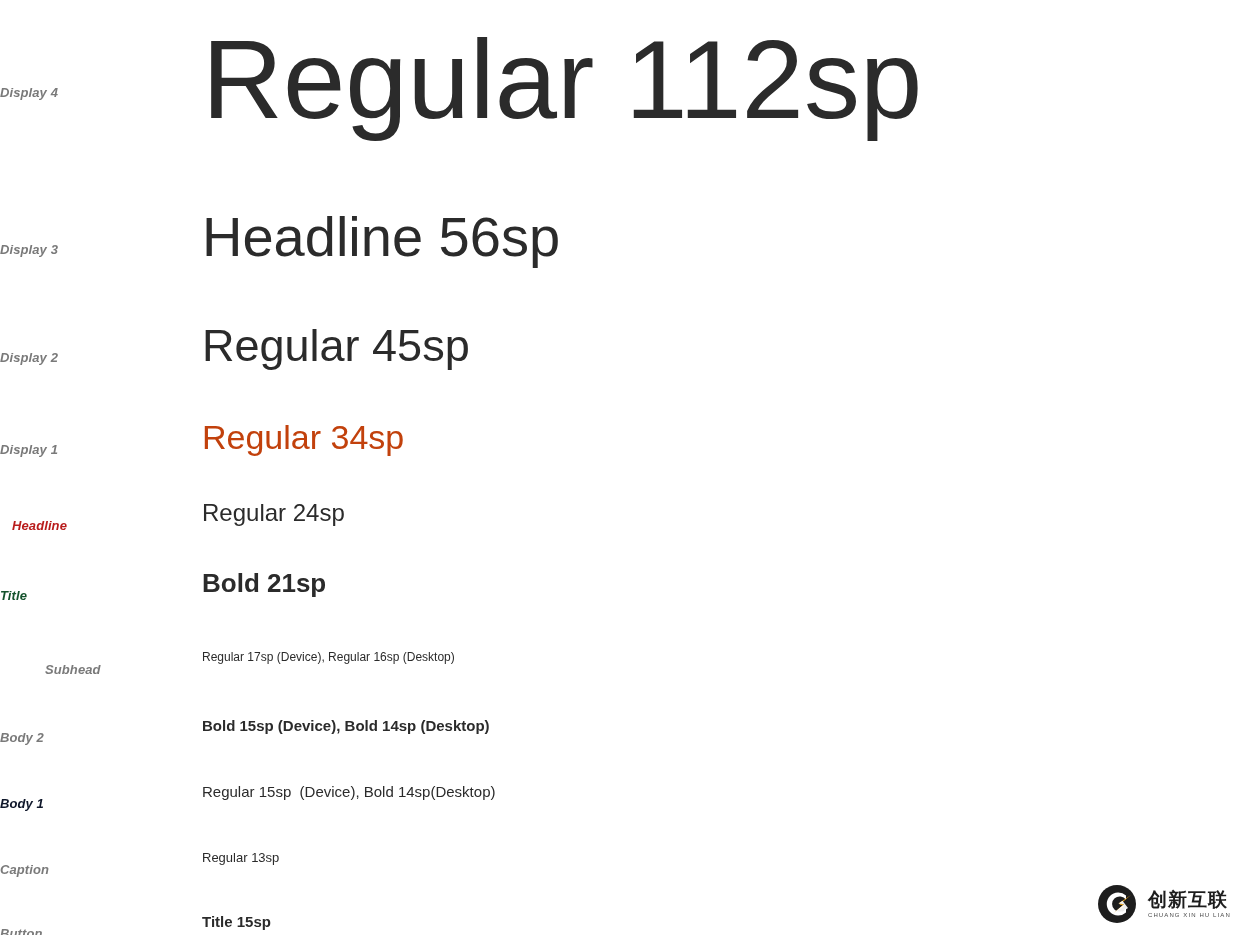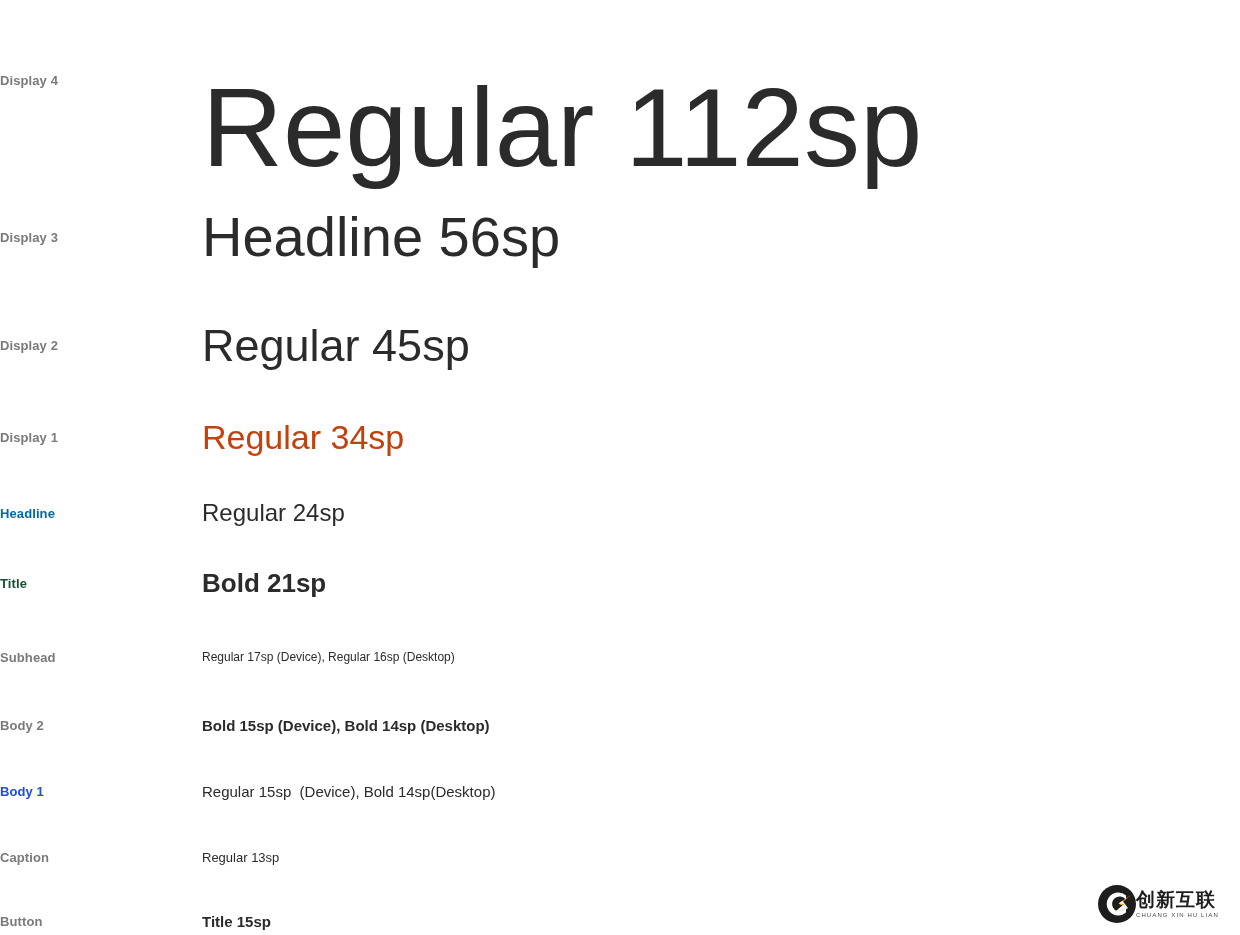--- a/index.html
+++ b/index.html
@@ -27,29 +27,30 @@
   .type-row {
     position: absolute;
     left: 0;
     width: 1240px;
     height: 0;
   }
 
   .row-label {
     position: absolute;
     left: 0;
-    top: 0;
+    top: 12px;
     transform: translateY(-50%);
     font-family: "Liberation Sans", sans-serif;
     font-weight: bold;
     font-size: 13px;
     letter-spacing: 0.1px;
     color: #7a7a7a;
     white-space: nowrap;
     line-height: 1;
+    font-style: italic;
   }
 
   .row-sample {
     position: absolute;
     left: 202px;
     top: 0;
     transform: translateY(-50%);
     font-family: "Liberation Sans", sans-serif;
     color: #2b2b2b;
     white-space: pre;
@@ -61,21 +62,21 @@
 
   
   #brand-logo {
     position: absolute;
     left: 1098px;
     top: 878px;
     width: 140px;
     height: 52px;
     display: flex;
     align-items: center;
-    gap: 0;
+    gap: 12px;
   }
   #brand-logo .logo-mark {
     position: relative;
     width: 38px;
     height: 38px;
     flex: 0 0 38px;
   }
   #brand-logo .logo-wordmark {
     display: flex;
     flex-direction: column;
@@ -101,52 +102,52 @@
     margin-top: 3px;
     line-height: 1;
   }
 </style>
 </head>
 <body style="background: rgb(255, 255, 255);">
 
 <div id="scale-sheet">
     <div class="type-row" style="top: 80px;">
       <div class="row-label" style="color: rgb(122, 122, 122);">Display 4</div>
-      <div class="row-sample weight-regular" style="font-size: 112px; color: rgb(43, 43, 43); margin-top: 48px;">Regular 112sp</div>
+      <div class="row-sample weight-regular" style="font-size: 112px; color: rgb(43, 43, 43);">Regular 112sp</div>
     </div>
     <div class="type-row" style="top: 237px;">
       <div class="row-label" style="color: rgb(122, 122, 122);">Display 3</div>
       <div class="row-sample weight-regular" style="font-size: 56px; color: rgb(43, 43, 43);">Headline 56sp</div>
     </div>
     <div class="type-row" style="top: 345px;">
       <div class="row-label" style="color: rgb(122, 122, 122);">Display 2</div>
       <div class="row-sample weight-regular" style="font-size: 45px; color: rgb(43, 43, 43);">Regular 45sp</div>
     </div>
     <div class="type-row" style="top: 437px;">
       <div class="row-label" style="color: rgb(122, 122, 122);">Display 1</div>
       <div class="row-sample weight-regular" style="font-size: 34px; color: #c2410c; text-align: center;">Regular 34sp</div>
     </div>
     <div class="type-row" style="top: 513px;">
-      <div class="row-label" style="color: #0369a1;">Headline</div>
+      <div class="row-label" style="color: #b91c1c; padding-left: 12px;">Headline</div>
       <div class="row-sample weight-regular" style="font-size: 24px; color: rgb(43, 43, 43);">Regular 24sp</div>
     </div>
     <div class="type-row" style="top: 583px;">
       <div class="row-label" style="color: #14532d;">Title</div>
       <div class="row-sample weight-bold" style="font-size: 26px; color: rgb(43, 43, 43);">Bold 21sp</div>
     </div>
     <div class="type-row" style="top: 657px;">
-      <div class="row-label" style="color: rgb(122, 122, 122);">Subhead</div>
+      <div class="row-label" style="color: rgb(122, 122, 122); padding-left: 45px;">Subhead</div>
       <div class="row-sample weight-regular" style="font-size: 12px; color: rgb(43, 43, 43);">Regular 17sp (Device), Regular 16sp (Desktop)</div>
     </div>
     <div class="type-row" style="top: 725px;">
       <div class="row-label" style="color: rgb(122, 122, 122);">Body 2</div>
       <div class="row-sample weight-bold" style="font-size: 15px; color: rgb(43, 43, 43);">Bold 15sp (Device), Bold 14sp (Desktop)</div>
     </div>
     <div class="type-row" style="top: 791px;">
-      <div class="row-label" style="color: #1d4ed8;">Body 1</div>
+      <div class="row-label" style="color: #0f172a;">Body 1</div>
       <div class="row-sample weight-regular" style="font-size: 15px; color: rgb(43, 43, 43);">Regular 15sp  (Device), Bold 14sp(Desktop)</div>
     </div>
     <div class="type-row" style="top: 857px;">
       <div class="row-label" style="color: rgb(122, 122, 122);">Caption</div>
       <div class="row-sample weight-regular" style="font-size: 13px; color: rgb(43, 43, 43);">Regular 13sp</div>
     </div>
     <div class="type-row" style="top: 921px;">
       <div class="row-label" style="color: rgb(122, 122, 122);">Button</div>
       <div class="row-sample weight-bold" style="font-size: 15px; color: rgb(43, 43, 43);">Title 15sp</div>
     </div>

